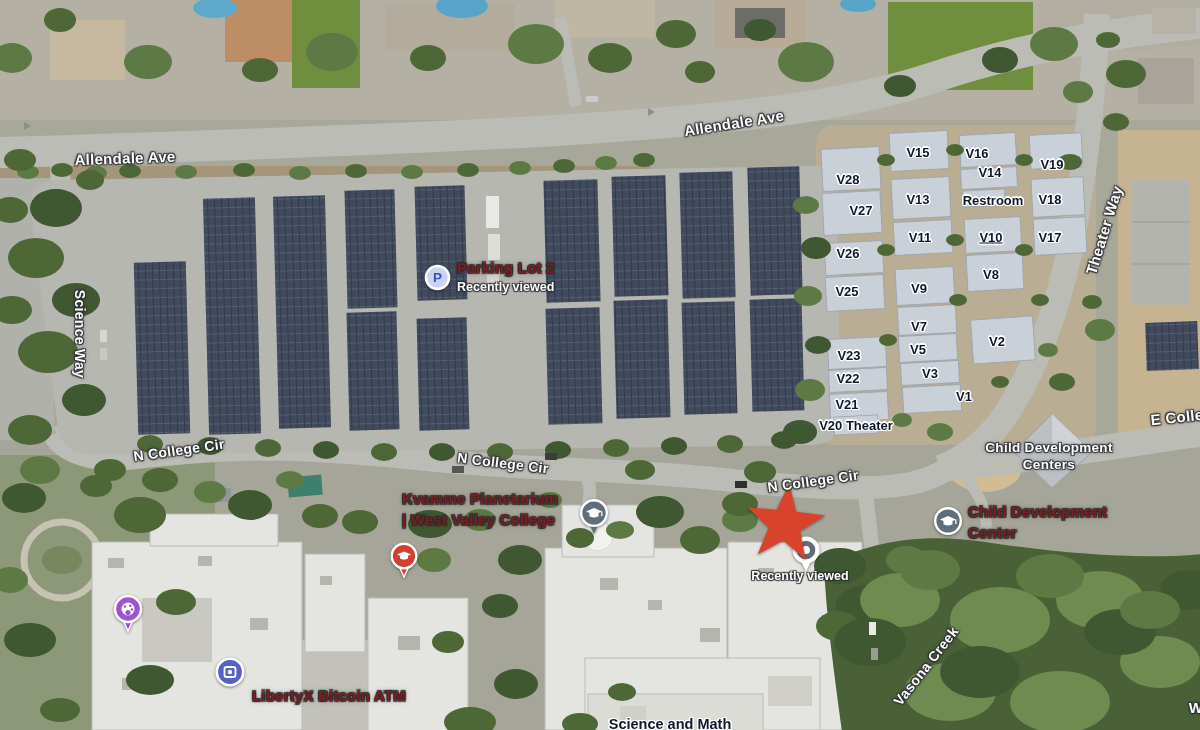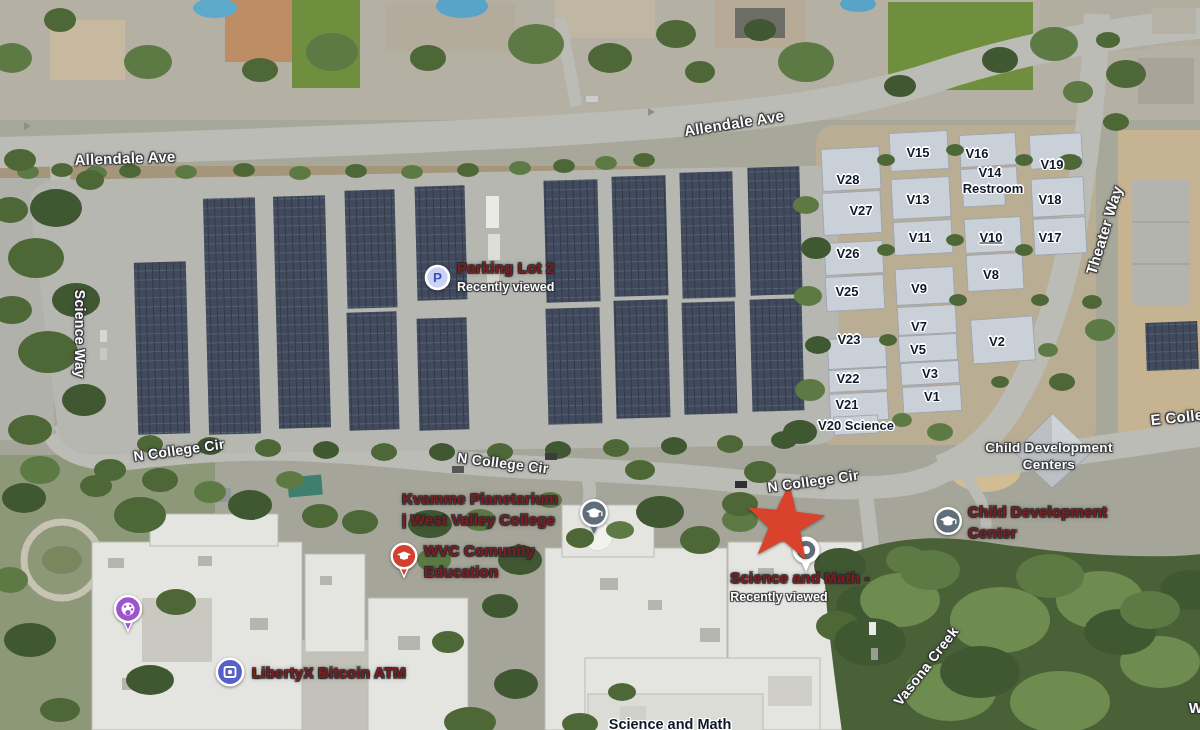--- a/index.html
+++ b/index.html
@@ -396,40 +396,40 @@
       <div class="lbl road-lbl" style="left: 1196px; top: 707px; font-size: 15px; transform: translate(-50%, -50%);">W</div>
     </div>
 
   <div class="layer">
 
   <div class="lbl v-lbl" style="left: 918px; top: 152px; transform: translate(-50%, -50%);">V15</div>
       <div class="lbl v-lbl" style="left: 977px; top: 153px; transform: translate(-50%, -50%);">V16</div>
       <div class="lbl v-lbl" style="left: 1052px; top: 164px; transform: translate(-50%, -50%);">V19</div>
       <div class="lbl v-lbl" style="left: 848px; top: 179px; transform: translate(-50%, -50%);">V28</div>
       <div class="lbl v-lbl" style="left: 990px; top: 172px; transform: translate(-50%, -50%);">V14</div>
-      <div class="lbl v-lbl" style="left: 993px; top: 188px; transform: translate(-50%, -50%);">Restroom</div>
+      <div class="lbl v-lbl" style="left: 993px; top: 200px; transform: translate(-50%, -50%);">Restroom</div>
       <div class="lbl v-lbl" style="left: 918px; top: 199px; transform: translate(-50%, -50%);">V13</div>
       <div class="lbl v-lbl" style="left: 861px; top: 210px; transform: translate(-50%, -50%);">V27</div>
       <div class="lbl v-lbl" style="left: 1050px; top: 199px; transform: translate(-50%, -50%);">V18</div>
       <div class="lbl v-lbl" style="left: 848px; top: 253px; transform: translate(-50%, -50%);">V26</div>
       <div class="lbl v-lbl" style="left: 920px; top: 237px; transform: translate(-50%, -50%); text-align: right;">V11</div>
       <div class="lbl v-lbl" style="left: 991px; top: 237px; transform: translate(-50%, -50%); text-decoration: underline;">V10</div>
       <div class="lbl v-lbl" style="left: 1050px; top: 237px; transform: translate(-50%, -50%);">V17</div>
       <div class="lbl v-lbl" style="left: 847px; top: 291px; transform: translate(-50%, -50%);">V25</div>
       <div class="lbl v-lbl" style="left: 919px; top: 288px; transform: translate(-50%, -50%);">V9</div>
       <div class="lbl v-lbl" style="left: 991px; top: 274px; transform: translate(-50%, -50%);">V8</div>
       <div class="lbl v-lbl" style="left: 919px; top: 326px; transform: translate(-50%, -50%);">V7</div>
       <div class="lbl v-lbl" style="left: 918px; top: 349px; transform: translate(-50%, -50%);">V5</div>
       <div class="lbl v-lbl" style="left: 997px; top: 341px; transform: translate(-50%, -50%);">V2</div>
-      <div class="lbl v-lbl" style="left: 849px; top: 339px; transform: translate(-50%, -50%);">V23</div>
+      <div class="lbl v-lbl" style="left: 849px; top: 355px; transform: translate(-50%, -50%);">V23</div>
       <div class="lbl v-lbl" style="left: 930px; top: 373px; transform: translate(-50%, -50%);">V3</div>
       <div class="lbl v-lbl" style="left: 848px; top: 378px; transform: translate(-50%, -50%);">V22</div>
-      <div class="lbl v-lbl" style="left: 932px; top: 396px; transform: translate(-50%, -50%);">V1</div>
+      <div class="lbl v-lbl" style="left: 964px; top: 396px; transform: translate(-50%, -50%);">V1</div>
       <div class="lbl v-lbl" style="left: 847px; top: 404px; transform: translate(-50%, -50%);">V21</div>
-      <div class="lbl v-lbl" style="left: 856px; top: 425px; transform: translate(-50%, -50%);">V20 Science</div>
+      <div class="lbl v-lbl" style="left: 856px; top: 425px; transform: translate(-50%, -50%);">V20 Theater</div>
       <div class="lbl v-lbl" style="left: 670px; top: 724px; font-size: 14.5px; transform: translate(-50%, -50%);">Science and Math</div>
     </div>
 
   <div class="layer">
 
   <div class="lbl area-lbl" style="left: 1049px; top: 456px; transform: translate(-50%, -50%);">
         <div>Child Development</div>
         <div>Centers</div>
       </div>
     </div>
@@ -442,31 +442,26 @@
   <div class="place" style="left:457px;top:258px;">
     <div class="place-name">Parking Lot 2</div>
     <div class="place-sub">Recently viewed</div>
   </div>
 
   <div class="place center" style="left:480px;top:489px;">
     <div class="place-name">Kvamme Planetarium</div>
     <div class="place-name">| West Valley College</div>
   </div>
 
-  <div class="place" style="left:424px;top:541px;">
-    <div class="place-name">WVC Comunity</div>
-    <div class="place-name">Education</div>
-  </div>
-
-  <div class="place" style="left:252px;top:663px;">
+
+  <div class="place" style="left:252px;top:686px;">
     <div class="place-name">LibertyX Bitcoin ATM</div>
   </div>
 
   <div class="place center" style="left:800px;top:568px;">
-    <div class="place-name">Science and Math -</div>
     <div class="place-sub">Recently viewed</div>
   </div>
 
   <div class="place" style="left:968px;top:502px;">
     <div class="place-name">Child Development</div>
     <div class="place-name">Center</div>
   </div>
 
 </div>
 

